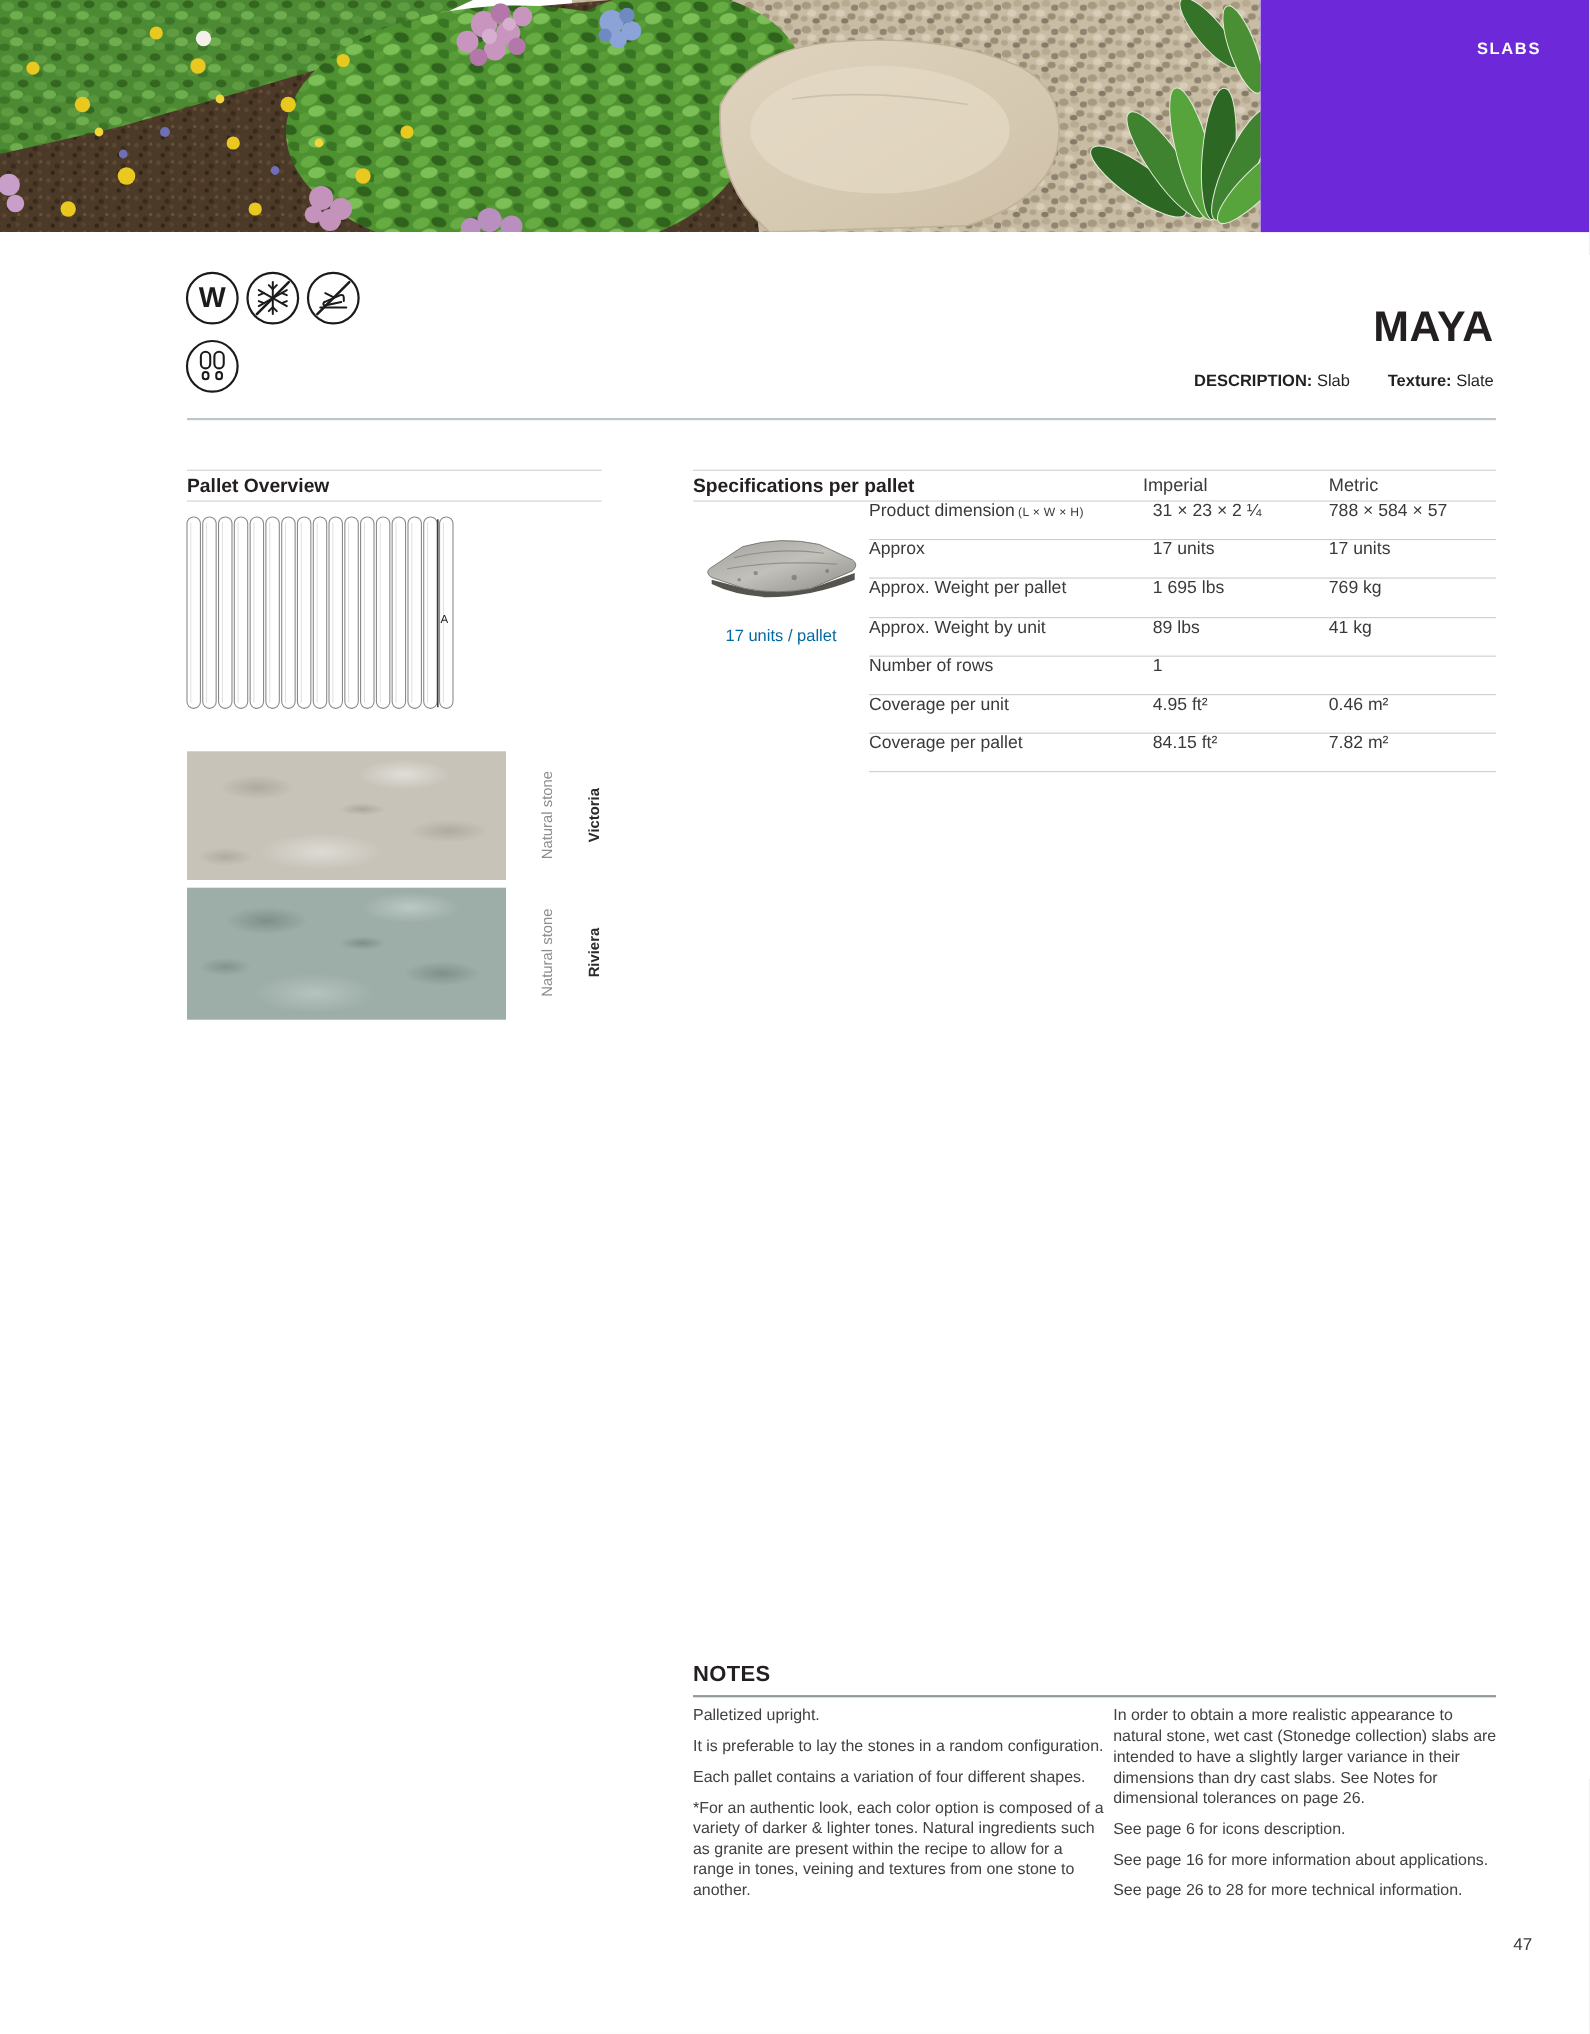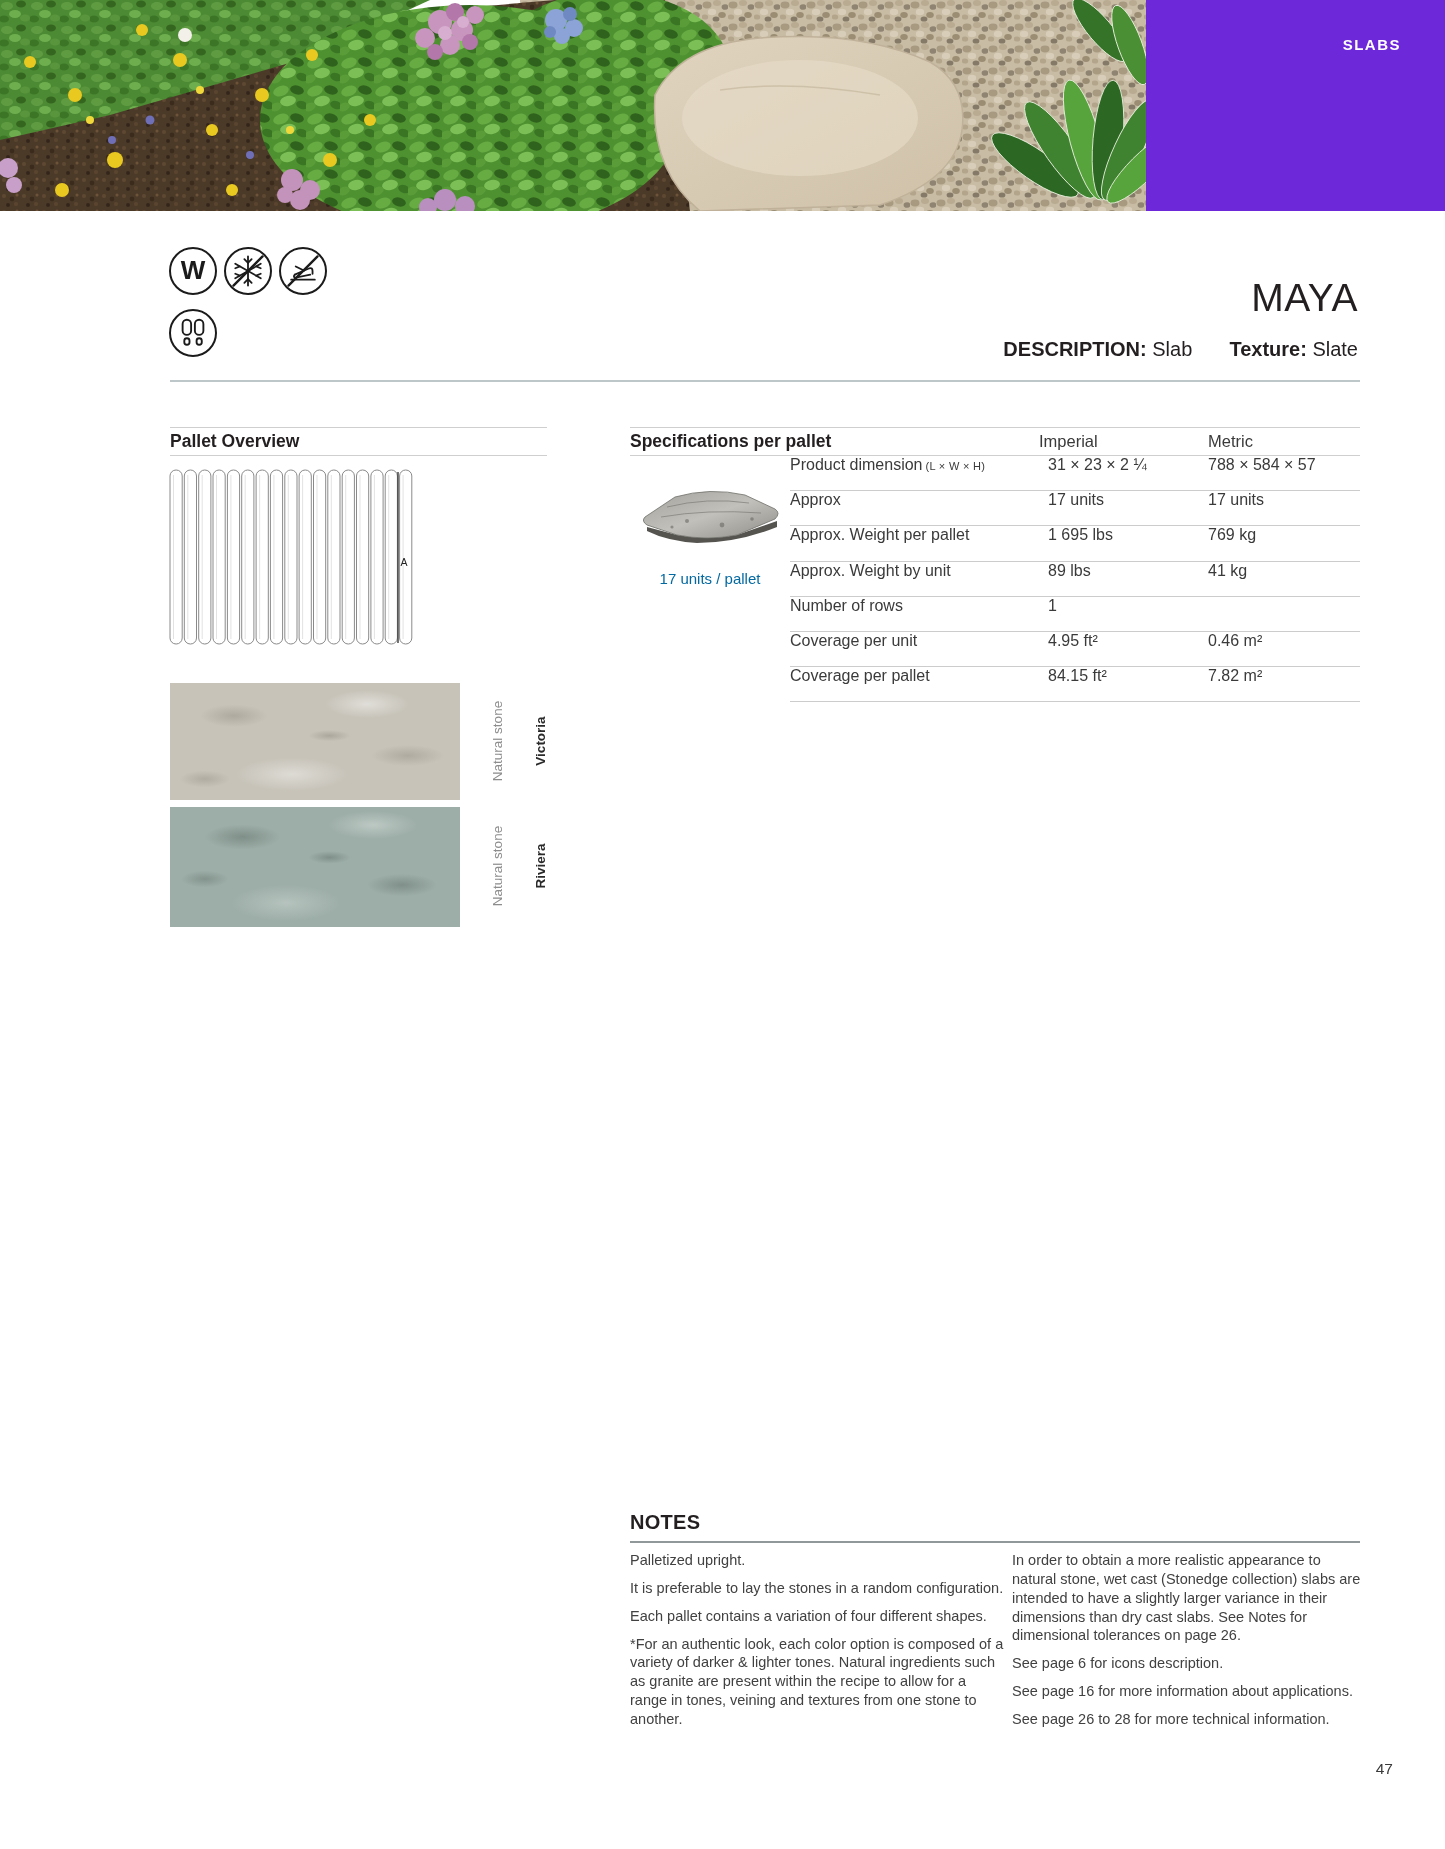--- a/index.html
+++ b/index.html
@@ -11,23 +11,23 @@
   
   .banner-photo{position:absolute;left:0;top:0;width:1146px;height:211px;overflow:hidden;}
   .banner-teal{position:absolute;left:1146px;top:0;width:299px;height:211px;background:#6d28d9;}
   .slabs-label{position:absolute;top:36px;right:44px;color:#fff;font-weight:bold;
     font-size:15px;letter-spacing:1.5px;}
   
   .icon-circle{position:absolute;width:48px;height:48px;border:2.5px solid #1b1b1b;
     border-radius:50%;background:#fff;display:flex;align-items:center;justify-content:center;box-sizing:border-box;}
   .icon-w-glyph{font-size:26px;font-weight:bold;color:#1b1b1b;line-height:1;margin-top:-2px;}
   
-  .product-title{position:absolute;top:278px;right:87px;font-size:39px;font-weight:normal;
+  .product-title{position:absolute;top:278px;right:87px;font-size:39px;font-weight:bold;
     letter-spacing:.5px;line-height:1;margin-left:18px;}
-  .desc-row{position:absolute;top:338px;right:87px;font-size:20px;white-space:nowrap;}
+  .desc-row{position:absolute;top:338px;right:87px;font-size:15px;white-space:nowrap;}
   .desc-row .b{font-weight:bold;}
   .desc-row .gap{display:inline-block;width:26px;}
   .main-divider{position:absolute;left:170px;top:380px;width:1190px;height:2px;background:#bdc7ca;}
   
   .section-header{position:absolute;height:27px;border-top:1px solid #cfcfcf;border-bottom:1px solid #cfcfcf;
     display:flex;align-items:center;font-size:17.5px;font-weight:bold;}
   .hdr-pallet{left:170px;top:427px;width:377px;}
   .hdr-spec{left:630px;top:427px;width:730px;}
   .hdr-col{position:absolute;font-weight:normal;font-size:16.5px;color:#3a3a3a;}
   .hdr-col.imp{left:409px;}

